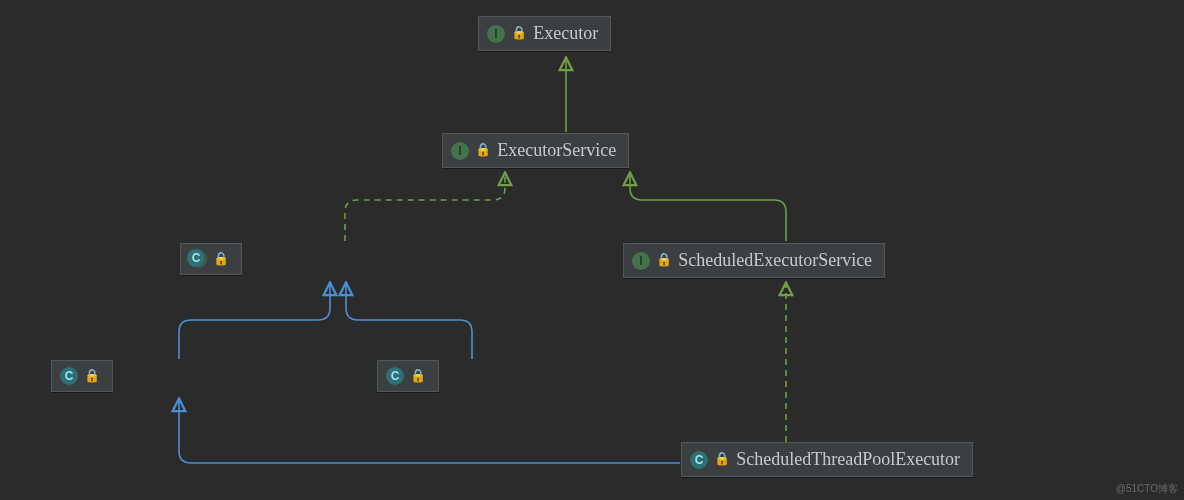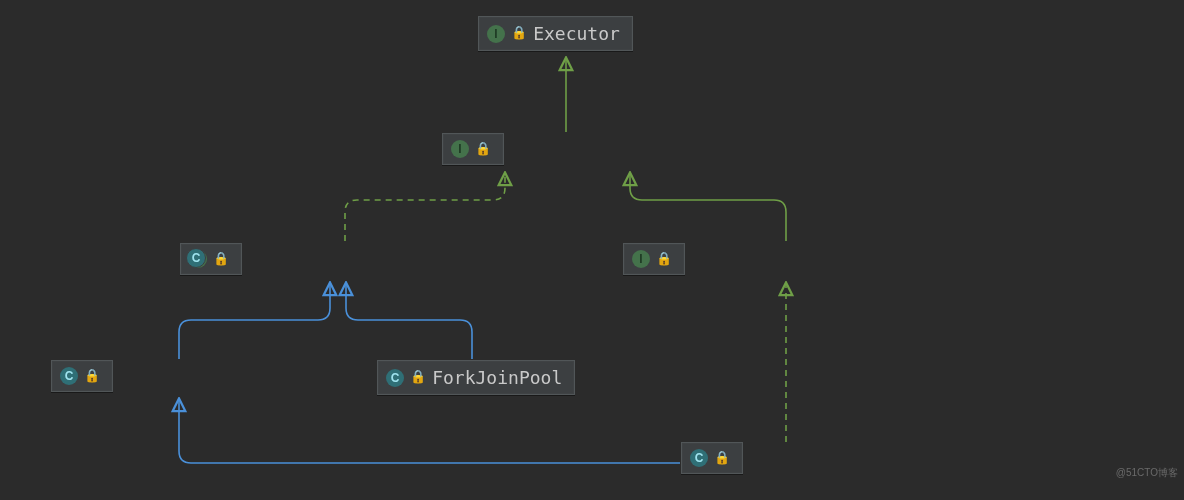--- a/index.html
+++ b/index.html
@@ -46,32 +46,33 @@
   font-size:12px; color:#9fe3ee; font-weight:bold; font-family:"Arial",sans-serif;
 }
 .lock{
   color:#7a7a7a;
   font-size:13px;
   display:inline-block;
   transform:translateY(-1px);
 }
 .nm{
   color:#c9c9c9;
+  font-family:Liberation Serif, serif;
 }
 svg{
   position:absolute;
   left:0;top:0;
   width:1184px;
   height:500px;
   pointer-events:none;
 }
 .watermark{
   position:absolute;
   right:6px;
-  bottom:20px;
+  bottom:4px;
   font-size:10px;
   color:#6a6a6a;
   font-family:Arial,sans-serif;
 }
 </style>
 </head>
 <body>
 
 <svg>
   <defs>
@@ -100,44 +101,46 @@
 
 <div class="node" style="left:478px;top:16px;">
   <span class="badge badge-i">I</span>
   <span class="lock">🔒</span>
   <span class="nm">Executor</span>
 </div>
 
 <div class="node" style="left:442px;top:133px;">
   <span class="badge badge-i">I</span>
   <span class="lock">🔒</span>
+  <span class="nm">ExecutorService</span>
 </div>
 
 <div class="node" style="left:180px;top:243px;">
   <span style="position:relative;width:18px;height:18px;display:inline-block">
     <span class="badge badge-i" style="position:absolute;left:0;top:0;">I</span>
     <span class="overlay">C</span>
   </span>
   <span class="lock">🔒</span>
 </div>
 
 <div class="node" style="left:623px;top:243px;">
   <span class="badge badge-i">I</span>
   <span class="lock">🔒</span>
+  <span class="nm">ScheduledExecutorService</span>
 </div>
 
 <div class="node" style="left:51px;top:360px;">
   <span class="badge badge-c">C</span>
   <span class="lock">🔒</span>
 </div>
 
 <div class="node" style="left:377px;top:360px;">
   <span class="badge badge-c">C</span>
   <span class="lock">🔒</span>
-  <span class="nm">ForkJoinPool</span>
 </div>
 
 <div class="node" style="left:681px;top:442px;">
   <span class="badge badge-c">C</span>
   <span class="lock">🔒</span>
+  <span class="nm">ScheduledThreadPoolExecutor</span>
 </div>
 
 <div class="watermark">@51CTO博客</div>
 
 </body></html>

